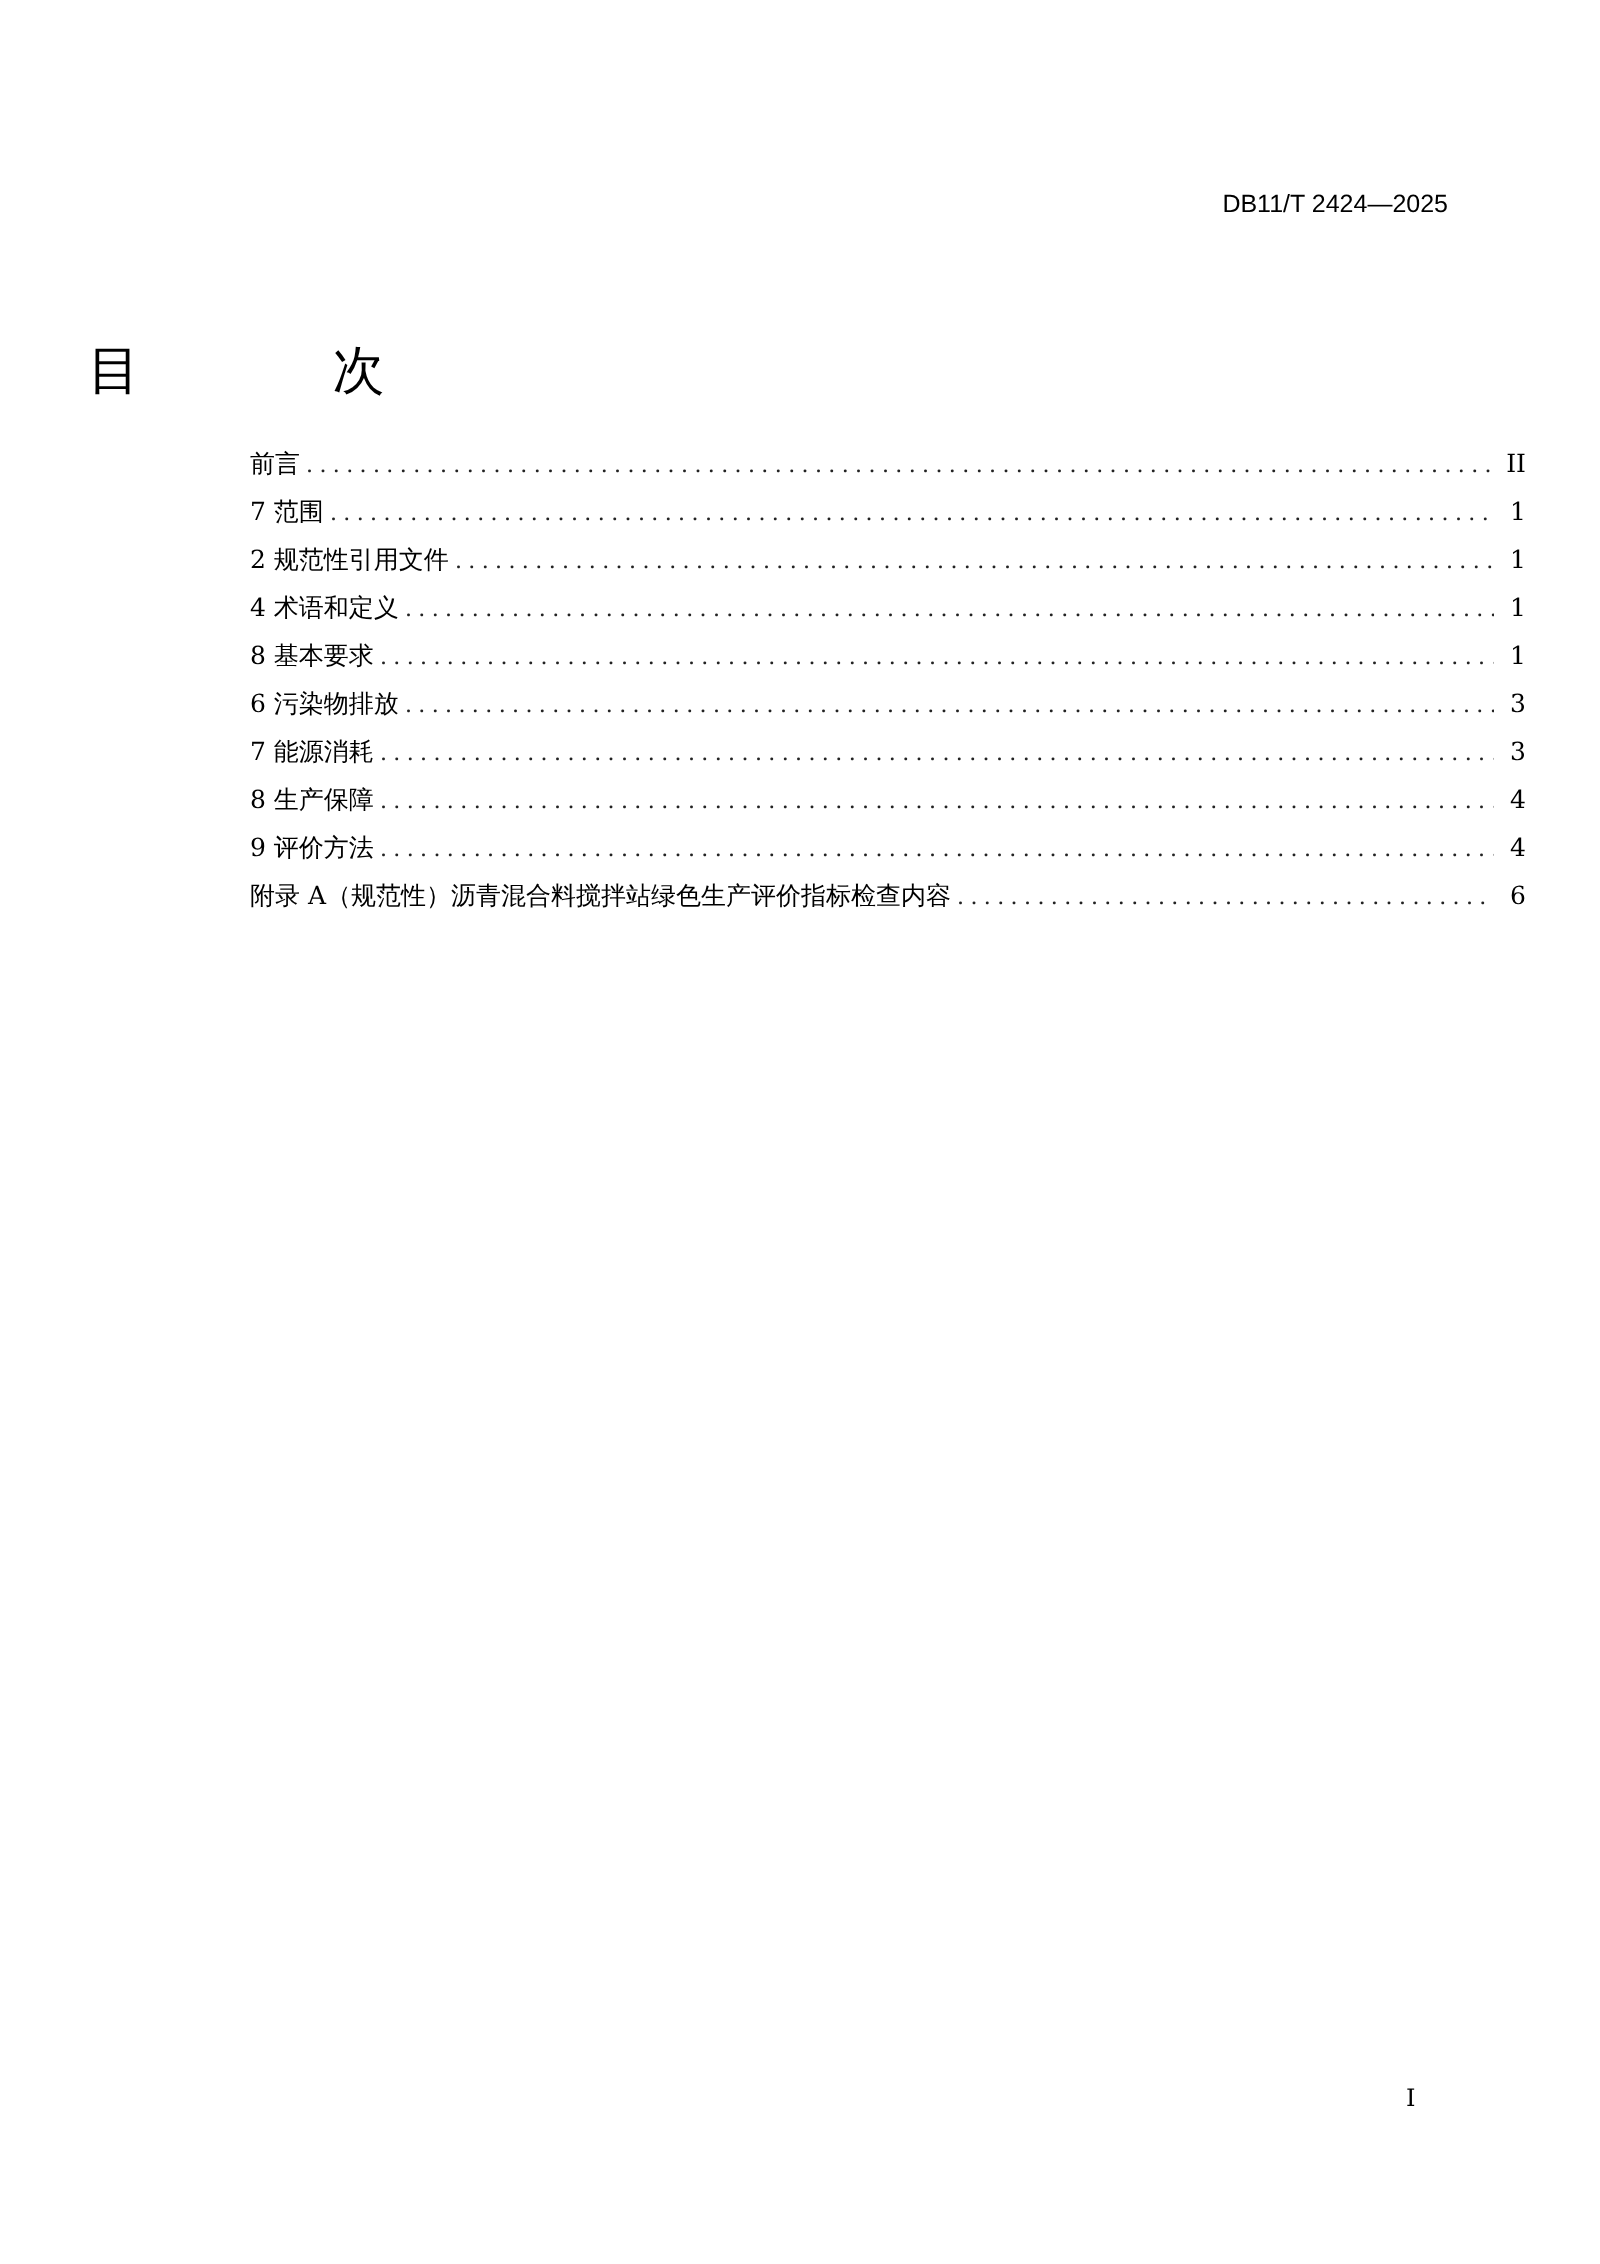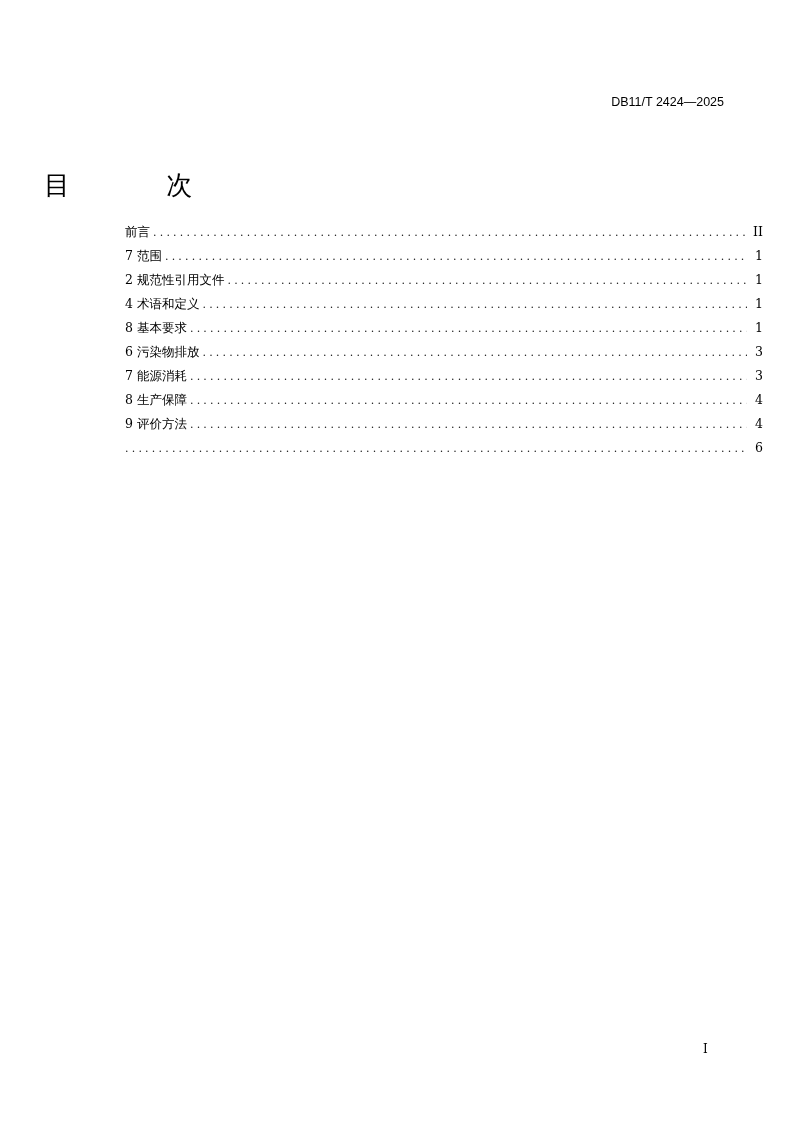--- a/index.html
+++ b/index.html
@@ -62,18 +62,19 @@
     <span class="toc-label">8 生产保障</span>
     <span class="toc-dots"></span>
     <span class="toc-page">4</span>
   </div>
   <div class="toc-row">
     <span class="toc-label">9 评价方法</span>
     <span class="toc-dots"></span>
     <span class="toc-page">4</span>
   </div>
   <div class="toc-row">
+    <span class="toc-label">附录 A（规范性）沥青混合料搅拌站绿色生产评价指标检查内容</span>
     <span class="toc-dots"></span>
     <span class="toc-page">6</span>
   </div>
 </div>
 
 <div class="page-num">I</div>
 
 </body></html>

